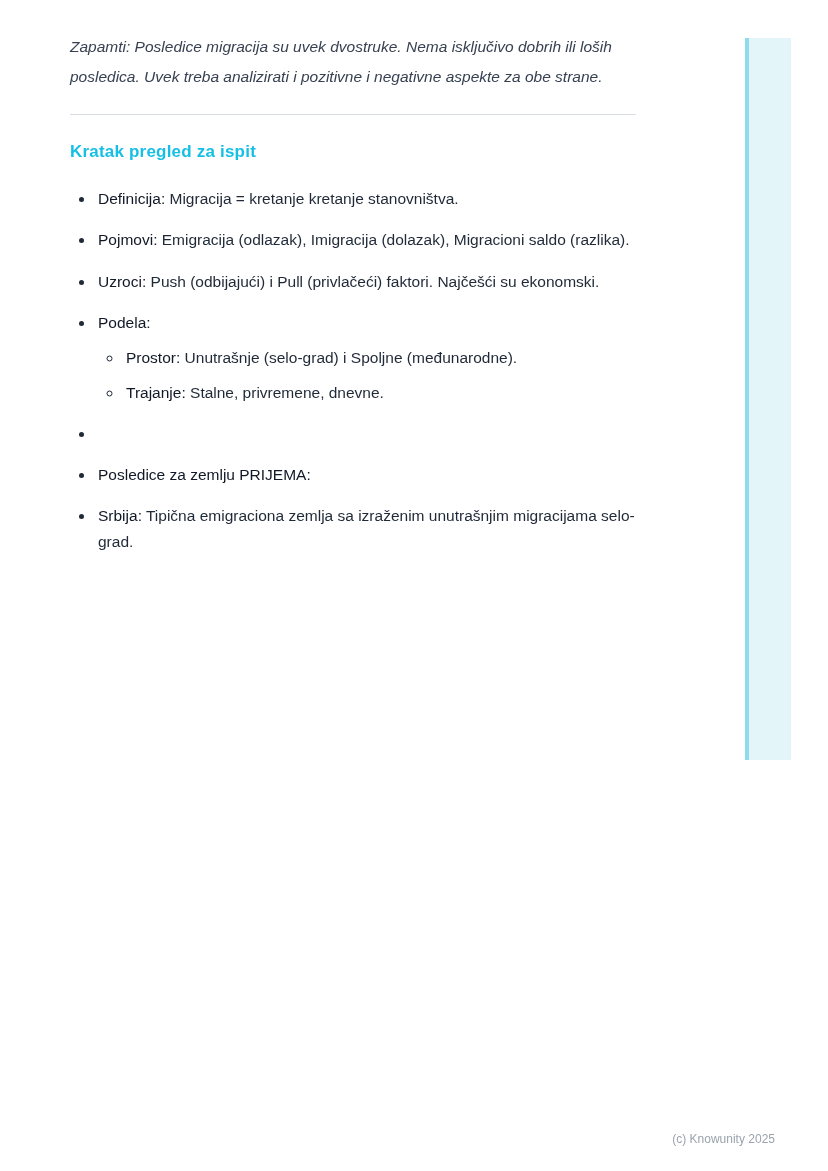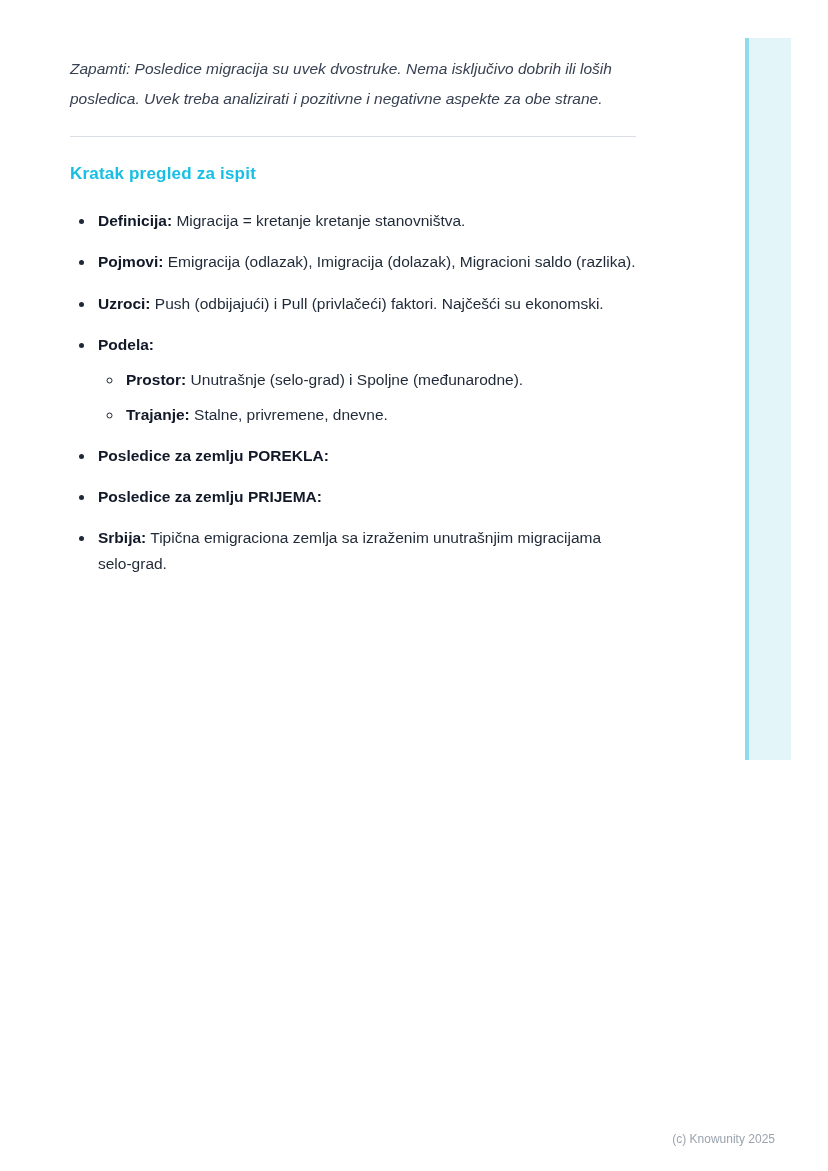--- a/index.html
+++ b/index.html
@@ -20,21 +20,21 @@
     left: 745px;
     top: 38px;
     width: 46px;
     height: 722px;
     background: #e3f5f9;
     border-left: 4px solid #8edceb;
   }
   .content {
     position: absolute;
     left: 70px;
-    top: 54px;
+    top: 32px;
     width: 566px;
   }
   .note {
     font-style: italic;
     font-size: 15.5px;
     line-height: 1.95;
     color: #374151;
   }
   .divider {
     border: none;
@@ -62,21 +62,21 @@
   }
   ul.sub-list {
     list-style-type: circle;
     padding-left: 25px;
     margin: 9px 0 2px 0;
   }
   ul.sub-list > li {
     margin: 0 0 9px 0;
     padding-left: 3px;
   }
-  .bold { font-weight: 700; color: #111827; }
+  .bold { font-weight: 400; color: #111827; }
   .footer {
     position: absolute;
     top: 1132px;
     right: 53px;
     font-size: 12px;
     color: #9aa3ad;
   }
 </style>
 </head>
 <body>
@@ -113,21 +113,21 @@
           <li>
             <span class="bold">Prostor:</span><span> Unutrašnje (selo-grad) i Spoljne (međunarodne).</span>
           </li>
           <li>
             <span class="bold">Trajanje:</span><span> Stalne, privremene, dnevne.</span>
           </li>
         </ul>
       </li>
 
       <li>
-        <span class="bold">Posledice za zemlju POREKLA:</span><span></span>
+        <span></span>
       </li>
 
       <li>
         <span class="bold">Posledice za zemlju PRIJEMA:</span><span></span>
       </li>
 
       <li>
         <span class="bold">Srbija:</span><span> Tipična emigraciona zemlja sa izraženim unutrašnjim migracijama selo-grad.</span>
       </li>
 

